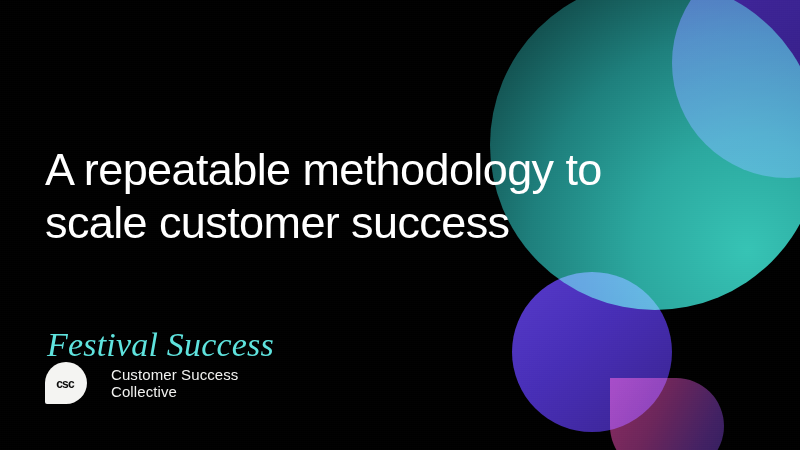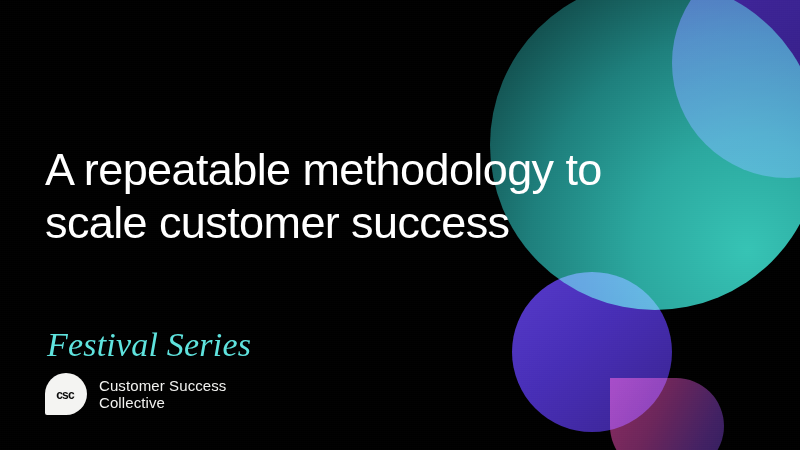--- a/index.html
+++ b/index.html
@@ -102,24 +102,24 @@
     color:#5fe3de;
     font-family:"Liberation Serif", serif;
     font-style:italic;
     font-size:34px;
     font-weight:400;
     letter-spacing:.2px;
   }
 
   .logo-lockup {
     position:absolute;
-    left:45px; top:373px;
+    left:45px; top:362px;
     display:flex;
     align-items:center;
-    gap:12px;
+    gap:24px;
   }
 
   .logo-mark {
     position:relative;
     width:42px; height:42px;
     background:#f4f4f2;
     border-radius:50% 50% 50% 2px;
     display:flex;
     align-items:center;
     justify-content:center;
@@ -153,21 +153,21 @@
     <div class="shape circle-purple-b"></div>
     <div class="shape blob-magenta"></div>
     <div class="grain"></div>
   </div>
 
   <div class="content">
 
     <h1 class="headline">A repeatable methodology to
 scale customer success</h1>
 
-    <div class="series-label">Festival Series</div>
+    <div class="series-label">Festival Success</div>
 
     <div class="logo-lockup">
       <div class="logo-mark">
         <span class="logo-mark-text">csc</span>
       </div>
       <div class="logo-wordmark">Customer Success
 Collective</div>
     </div>
 
   </div>

